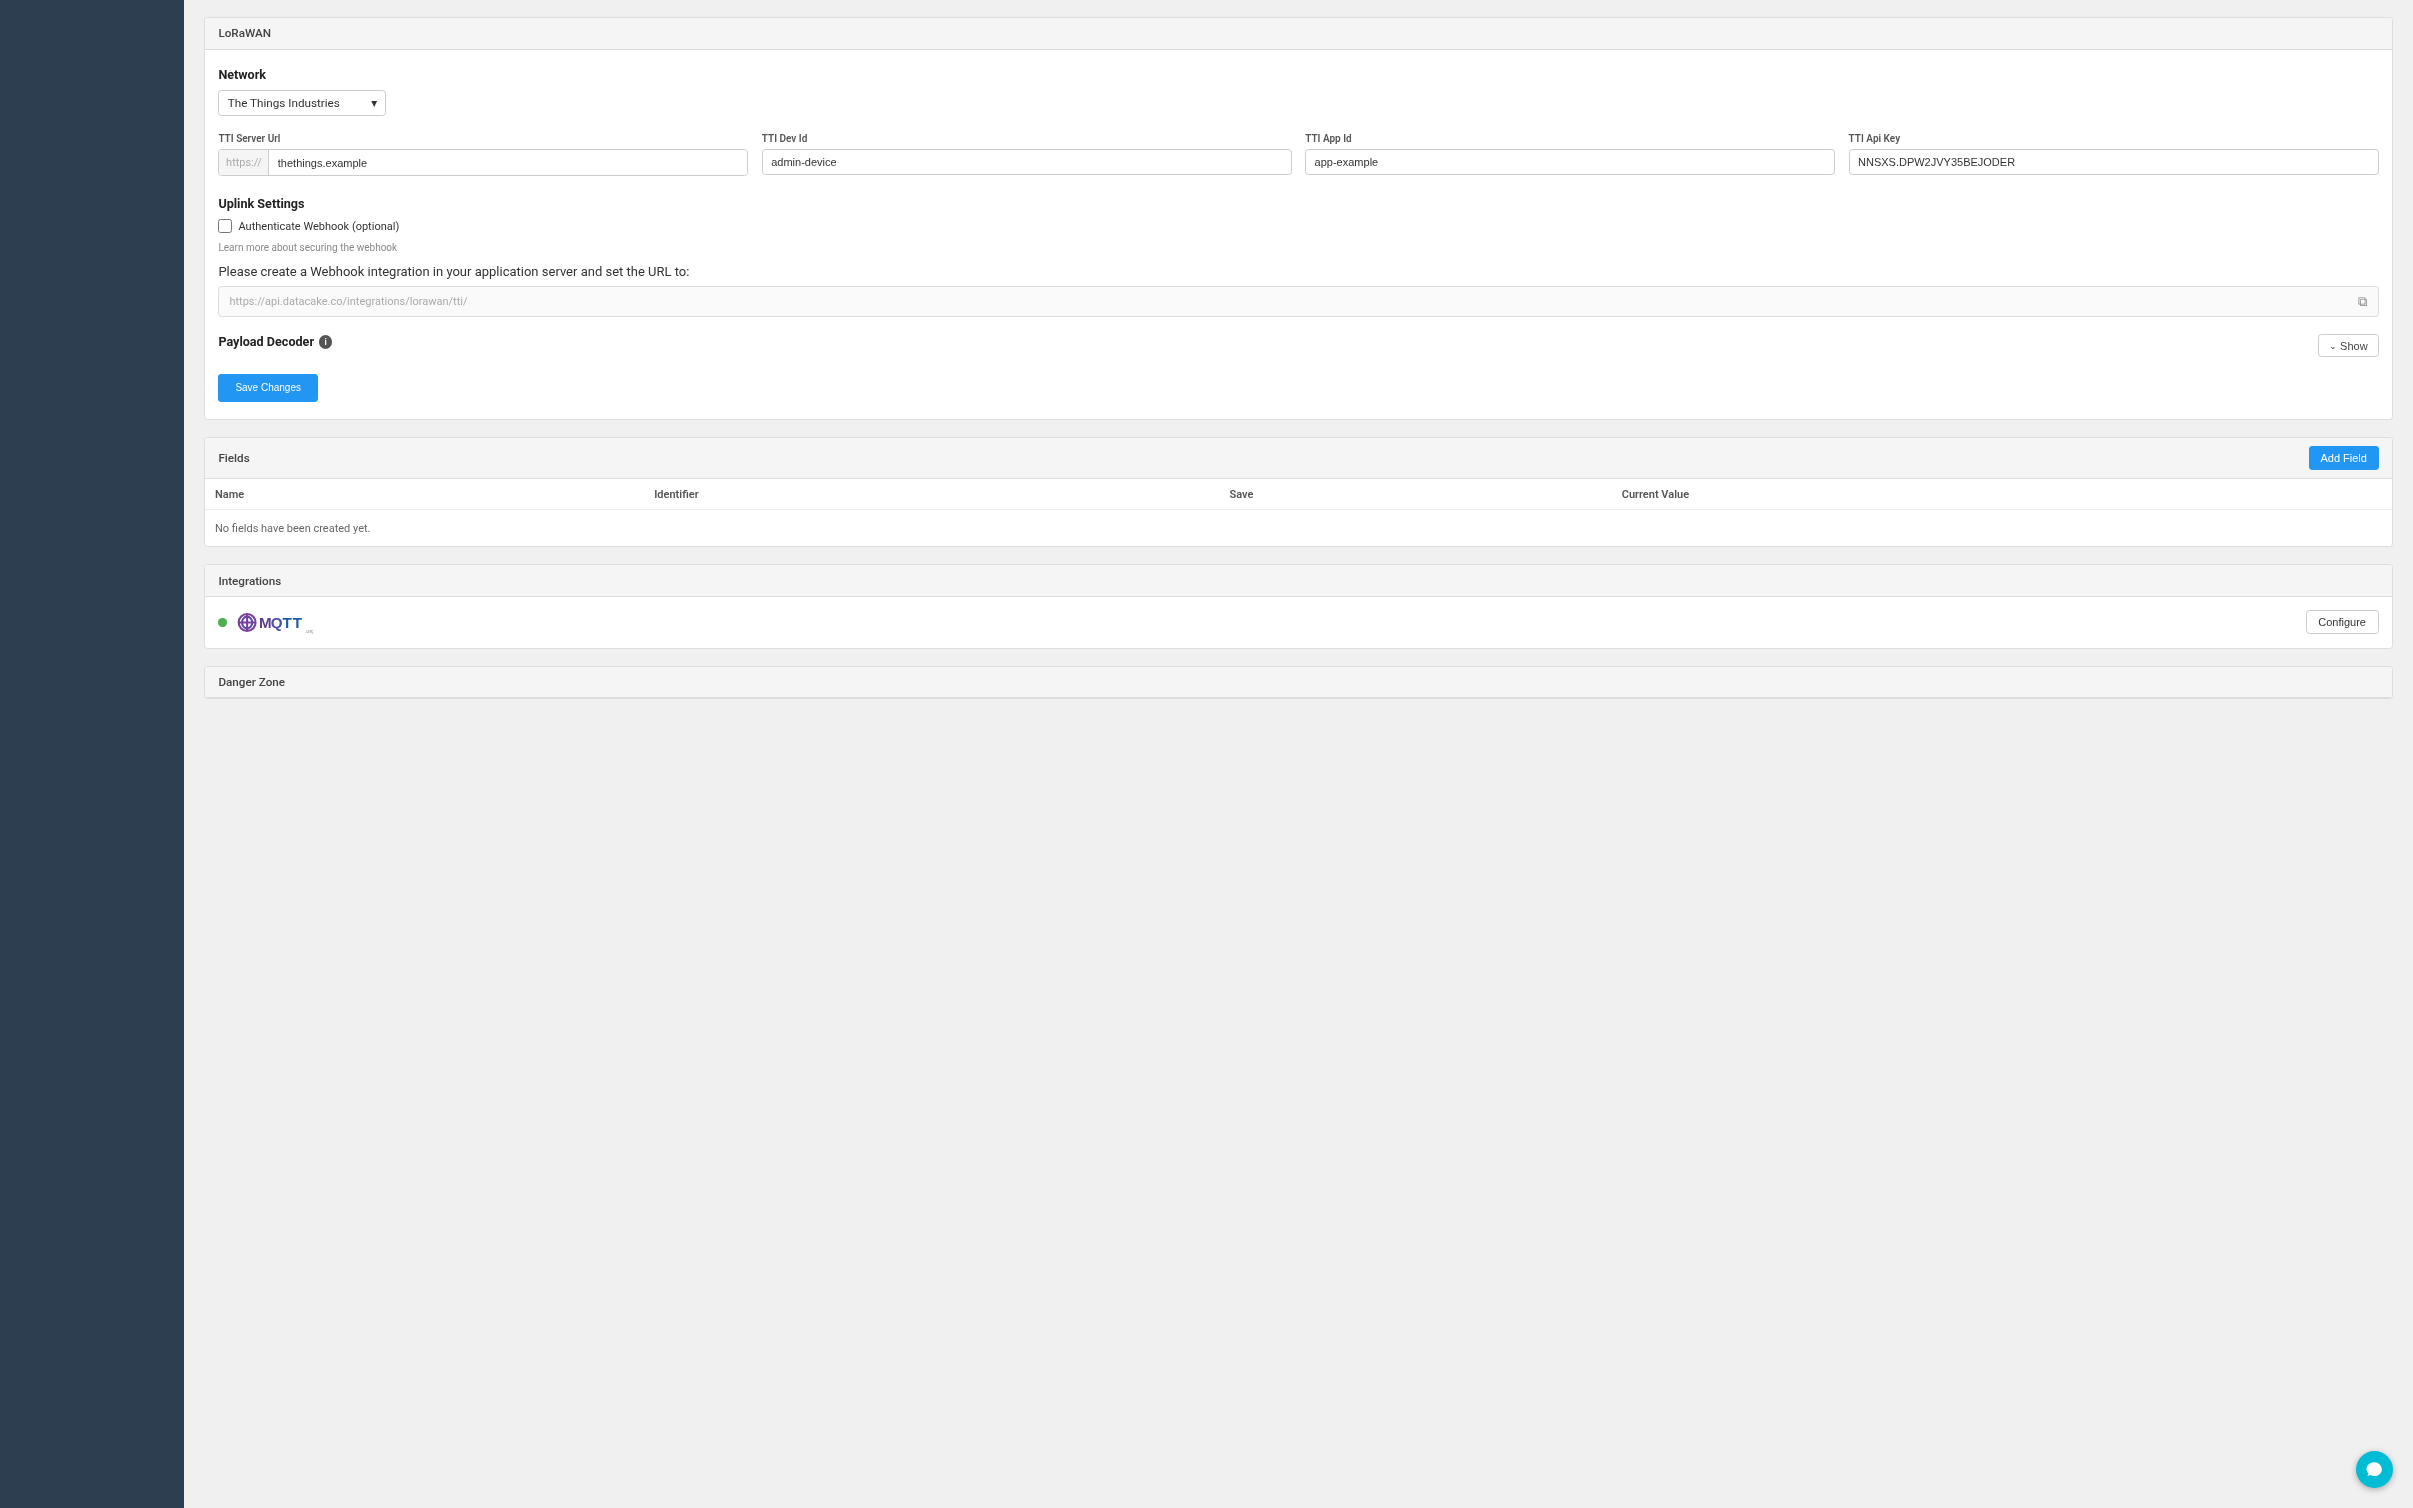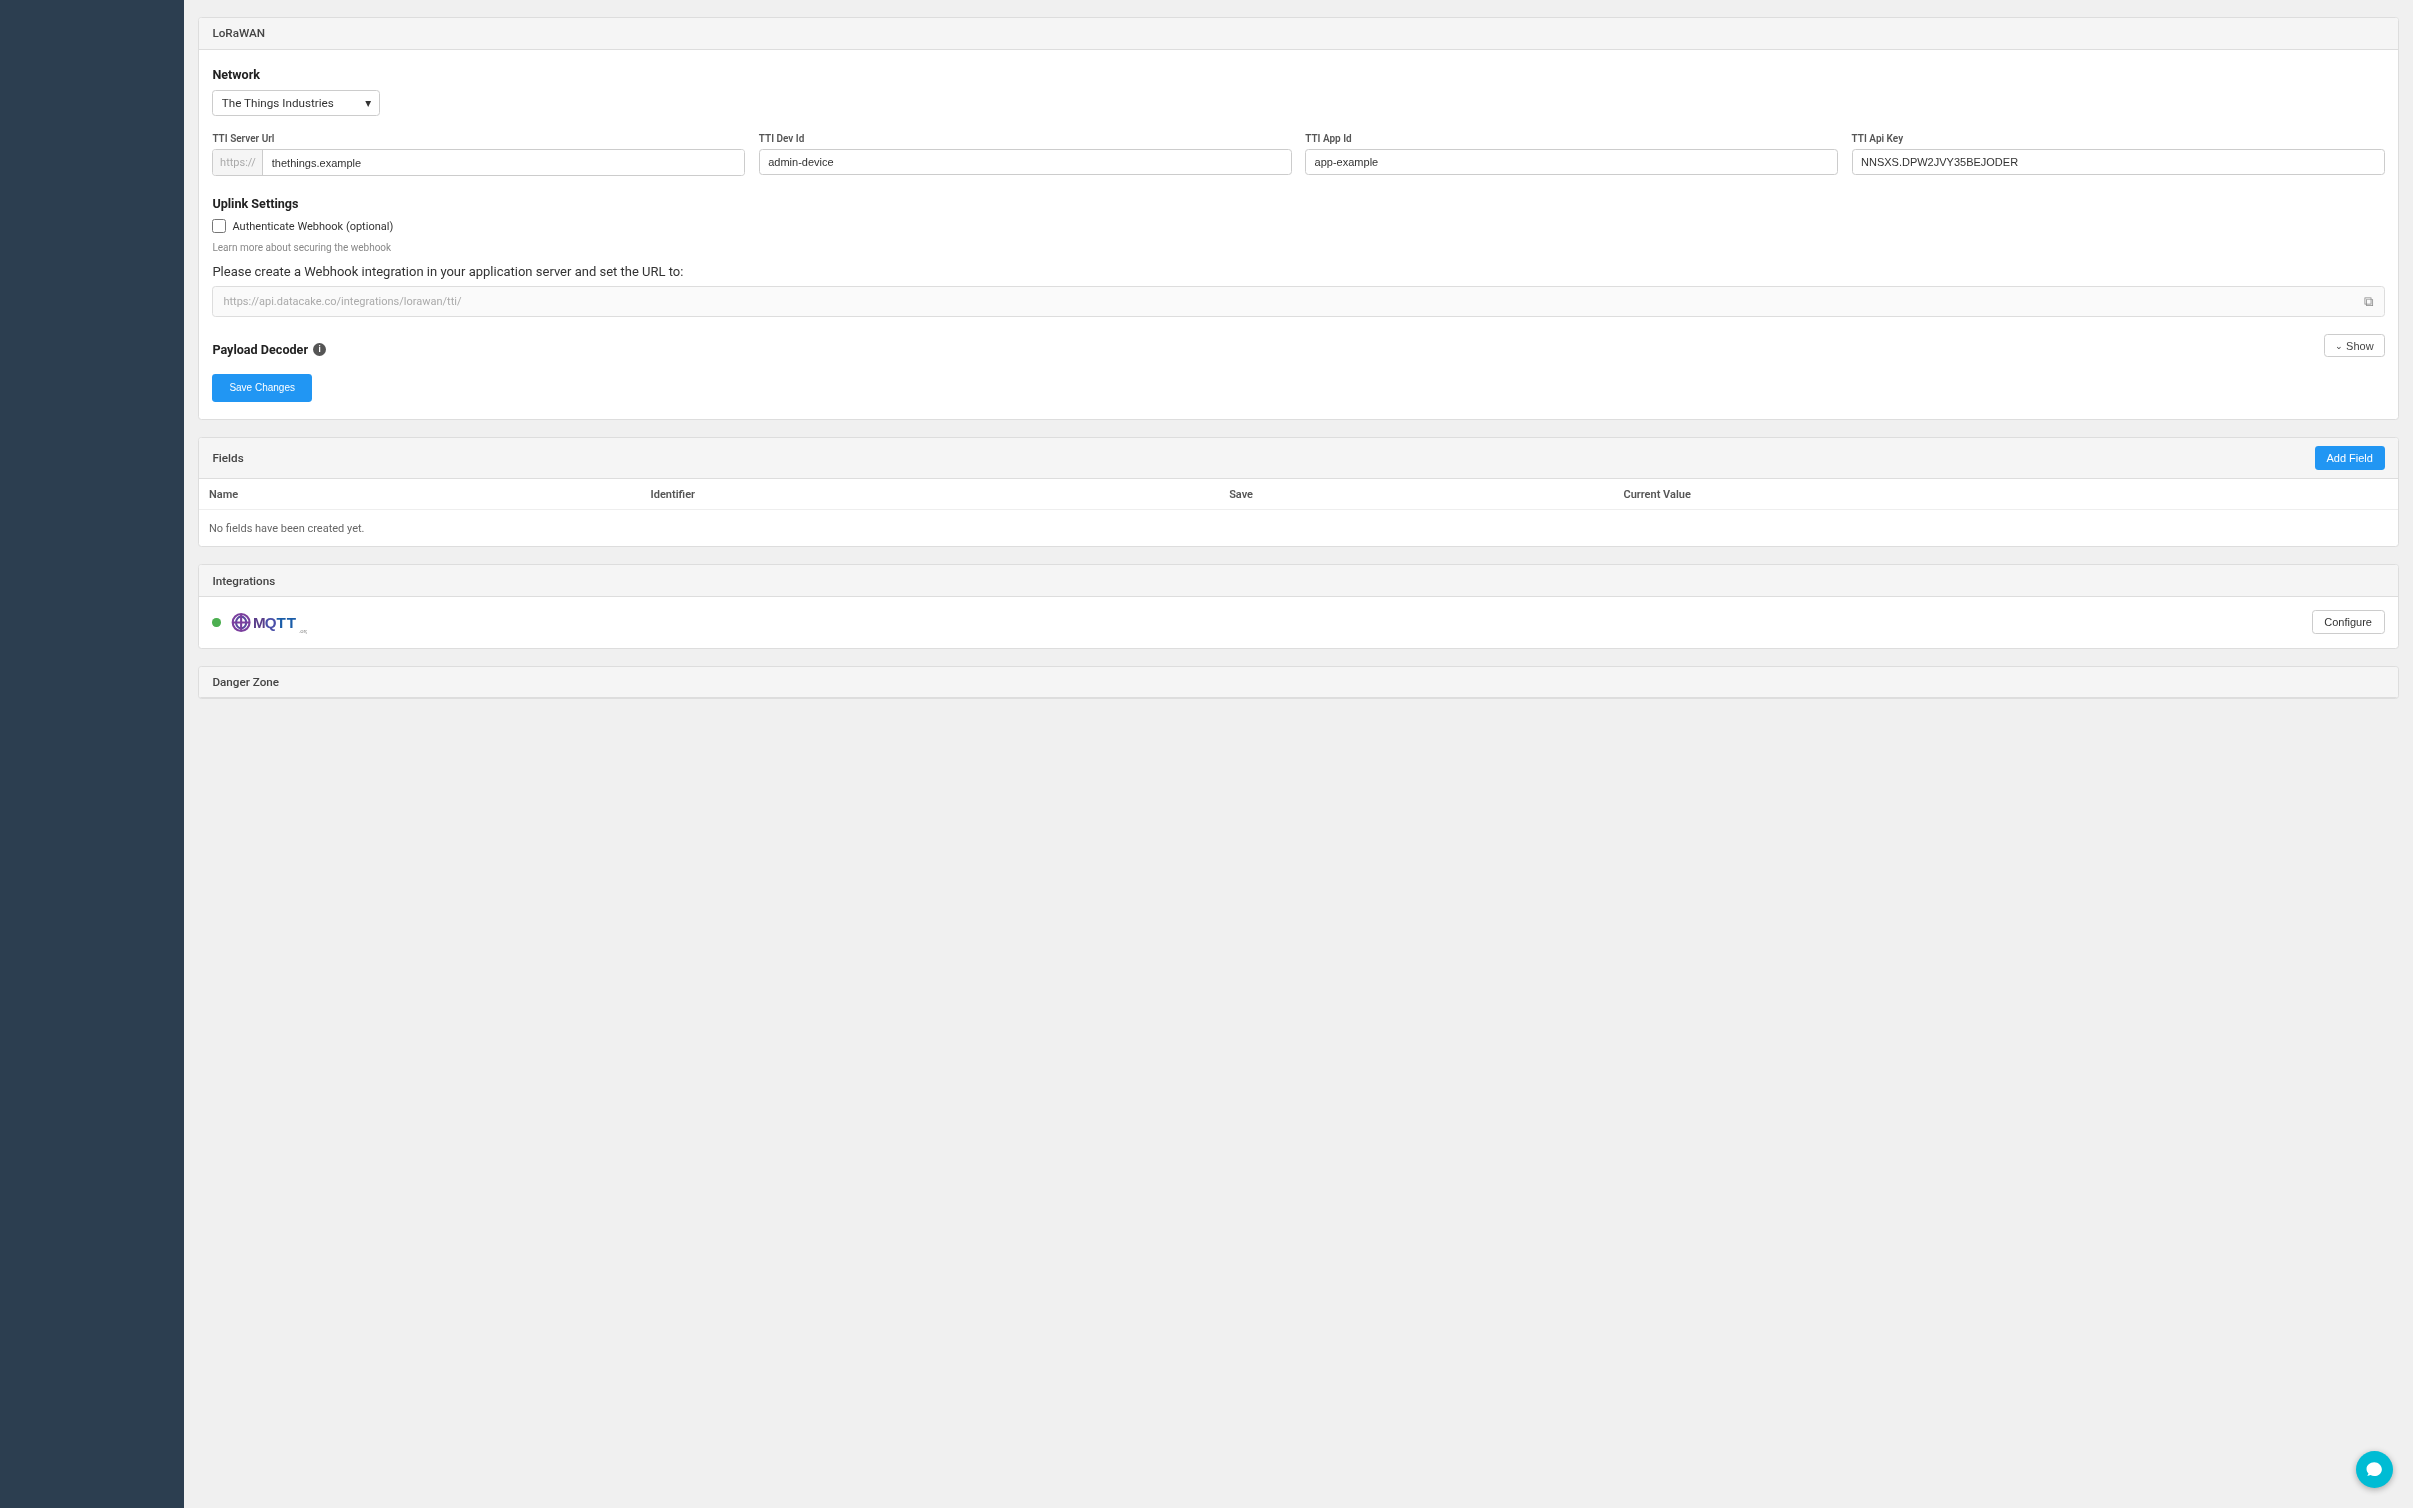--- a/index.html
+++ b/index.html
@@ -13,21 +13,21 @@
       display: flex;
       min-height: 100vh;
     }
     .sidebar {
       width: 184px;
       background: #2c3e50;
       flex-shrink: 0;
     }
     .main-content {
       flex: 1;
-      padding: 17px 14px;
+      padding: 17px 20px;
       overflow-y: auto;
     }
 
     
     .card {
       background: #fff;
       border-radius: 3.4px;
       border: 0.8px solid #ddd;
       margin-bottom: 17px;
       overflow: hidden;
@@ -172,21 +172,21 @@
     .copy-icon {
       cursor: pointer;
       color: #888;
       font-size: 13.4px;
       margin-left: 6.7px;
     }
 
     
     .payload-decoder-row {
       display: flex;
-      align-items: flex-end;
+      align-items: flex-start;
       justify-content: space-between;
       margin-bottom: 17px;
     }
     .payload-label {
       font-weight: 700;
       font-size: 12.6px;
       color: #222;
       display: flex;
       align-items: center;
       gap: 5px;

